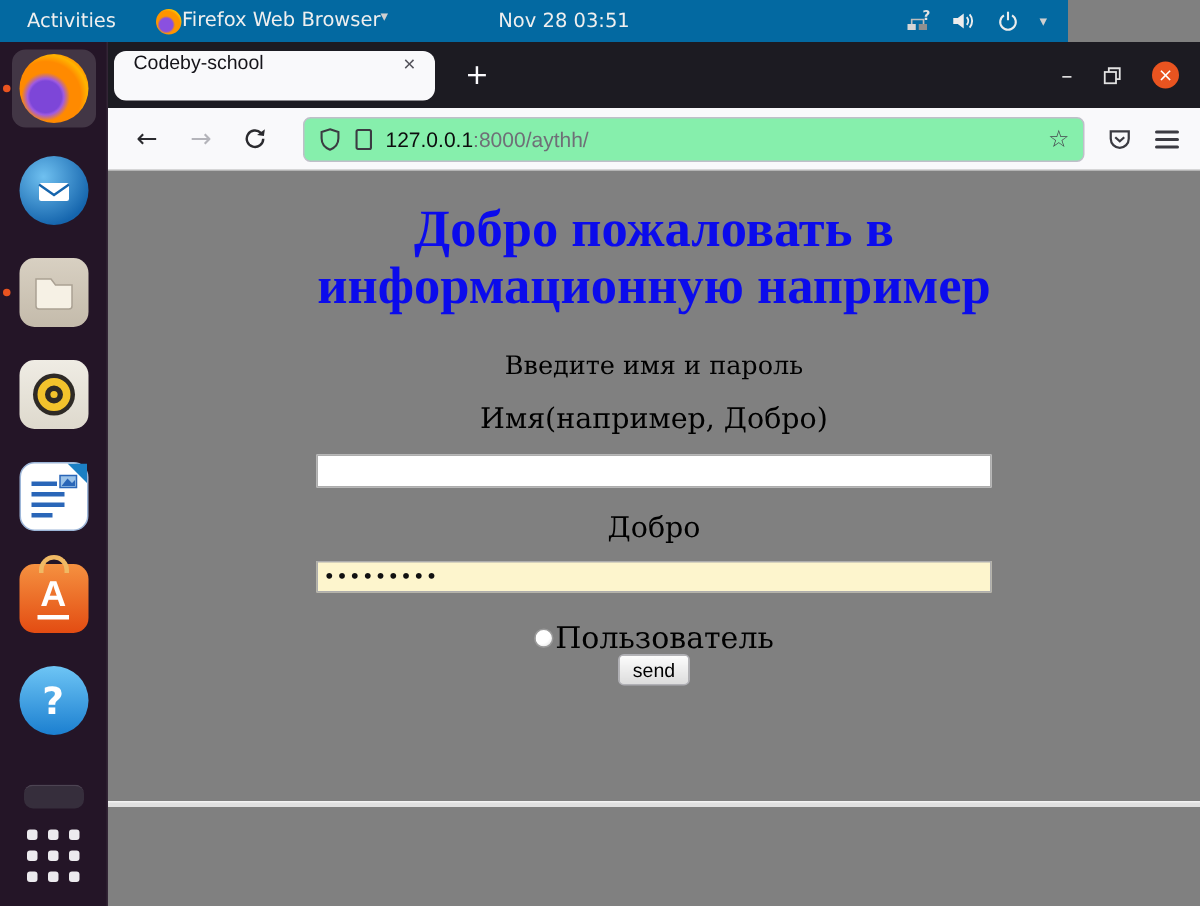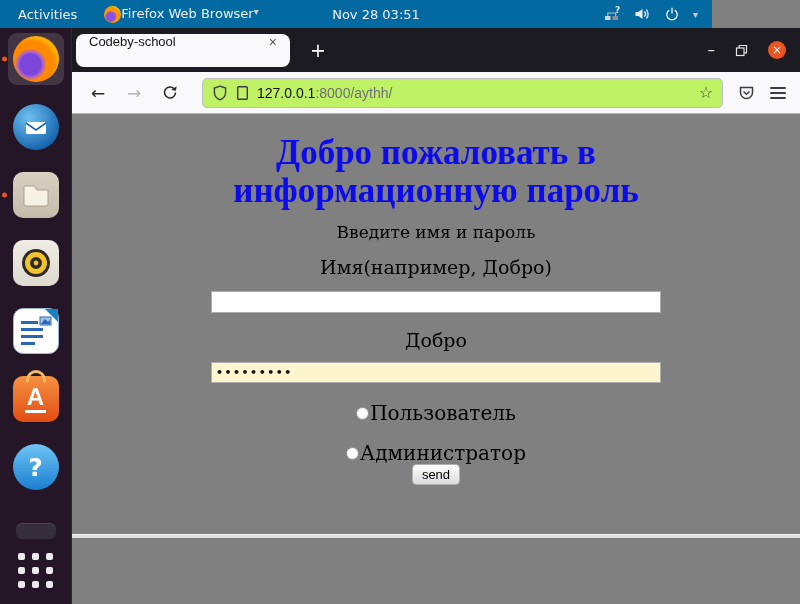--- a/index.html
+++ b/index.html
@@ -56,36 +56,36 @@
   .tab-close { margin-left:auto; color:#55545c; font-size:14px; padding:0 3px; }
   .newtab { color:#fbfbfe; font-size:19px; margin-left:14px; padding:0 6px; }
   .winctl { margin-left:auto; display:flex; align-items:center; gap:20px; padding-right:14px; }
   .minbtn { color:#e6e6e6; font-size:15px; line-height:10px; }
   .closebtn { width:18px; height:18px; border-radius:50%; background:#E95420; color:#fff;
               display:flex; align-items:center; justify-content:center; font-size:12px; line-height:1; }
   .navbar { height:42px; background:#f9f9fb; border-bottom:1px solid #b4b4b4;
             display:flex; align-items:center; padding:0 14px; }
   .navbtn { width:24px; text-align:center; font-size:17px; color:#2a2a2e; margin-right:12px; }
   .navbtn.disabled { color:#b4b4ba; }
-  .urlbar { flex:1; height:30px; margin:0 14px 0 8px; background:#bef264; border:1px solid #bfbfc9;
+  .urlbar { flex:1; height:30px; margin:0 14px 0 8px; background:#86efac; border:1px solid #bfbfc9;
             border-radius:5px; display:flex; align-items:center; padding:0 9px; gap:8px;
             font-family:"Liberation Sans",sans-serif; }
   .urltext { font-size:14px; color:#0c0c0d; }
   .urltext .dim { color:#6f6f77; }
   .star { margin-left:auto; color:#45454e; font-size:16px; }
   .burger { width:16px; margin-left:14px; display:flex; flex-direction:column; gap:3px; }
   .burger i { height:2px; background:#3b3b42; border-radius:1px; }
 
   
   .content { height:420px; background:#808080; overflow:hidden; display:flex; flex-direction:column;
              align-items:center; text-align:center; color:#000; }
   .bottomstrip { height:4px; background:#e0e0e0; border-top:1px solid #f2f2f2; }
   .page-title { margin-top:20px; font-family:"Liberation Serif",serif; font-weight:bold;
                 font-size:35px; line-height:38px; color:#0b0bec; }
-  .subtitle { margin-top:12px; font-family:"DejaVu Serif",serif; font-size:17px; }
+  .subtitle { margin-top:24px; font-family:"DejaVu Serif",serif; font-size:17px; }
   .field-label { margin-top:14px; font-family:"DejaVu Serif",serif; font-size:19px; }
   .field-label.pw { margin-top:16px; }
   .txt-input { margin-top:13px; width:450px; height:22px; border:1px solid #adadad; background:#fff;
                font-size:13px; padding:0 4px; display:block; }
   .pw-input { margin-top:11px; height:21px; background:#fdf5cd; font-size:11px; font-weight:bold;
               letter-spacing:1.5px; color:#111; font-family:"DejaVu Sans",sans-serif; }
   .radio-row { margin-top:20px; height:20px; display:flex; align-items:center; gap:1px;
                font-family:"DejaVu Serif",serif; font-size:20px; line-height:20px; }
   .radio-dot { width:13px; height:13px; border-radius:50%; border:1px solid #999;
                background:radial-gradient(circle at 35% 30%, #ffffff 55%, #d8d8d8); }
@@ -234,32 +234,28 @@
     <span class="burger">
         <i></i>
         <i></i>
         <i></i>
       </span>
   </div>
 
   <div class="content">
     <h1 class="page-title">
       <span style="display:block">Добро пожаловать в</span>
-      <span style="display:block">информационную пароль</span>
+      <span style="display:block">информационную например</span>
     </h1>
     <p class="subtitle">Введите имя и пароль</p>
     <p class="field-label">Имя(например, Добро)</p>
     <input class="txt-input" type="text" value="" style="">
     <p class="field-label pw">Добро</p>
     <input class="txt-input pw-input" type="text" value="•••••••••" style="">
     <div class="radio-row">
       <span class="radio-dot"></span>
       <span>Пользователь</span>
     </div>
-    <div class="radio-row">
-      <span class="radio-dot"></span>
-      <span>Администратор</span>
-    </div>
     <button class="send-btn">send</button>
   </div>
   <div class="bottomstrip"></div>
 
 </section>
 
 </body></html>

